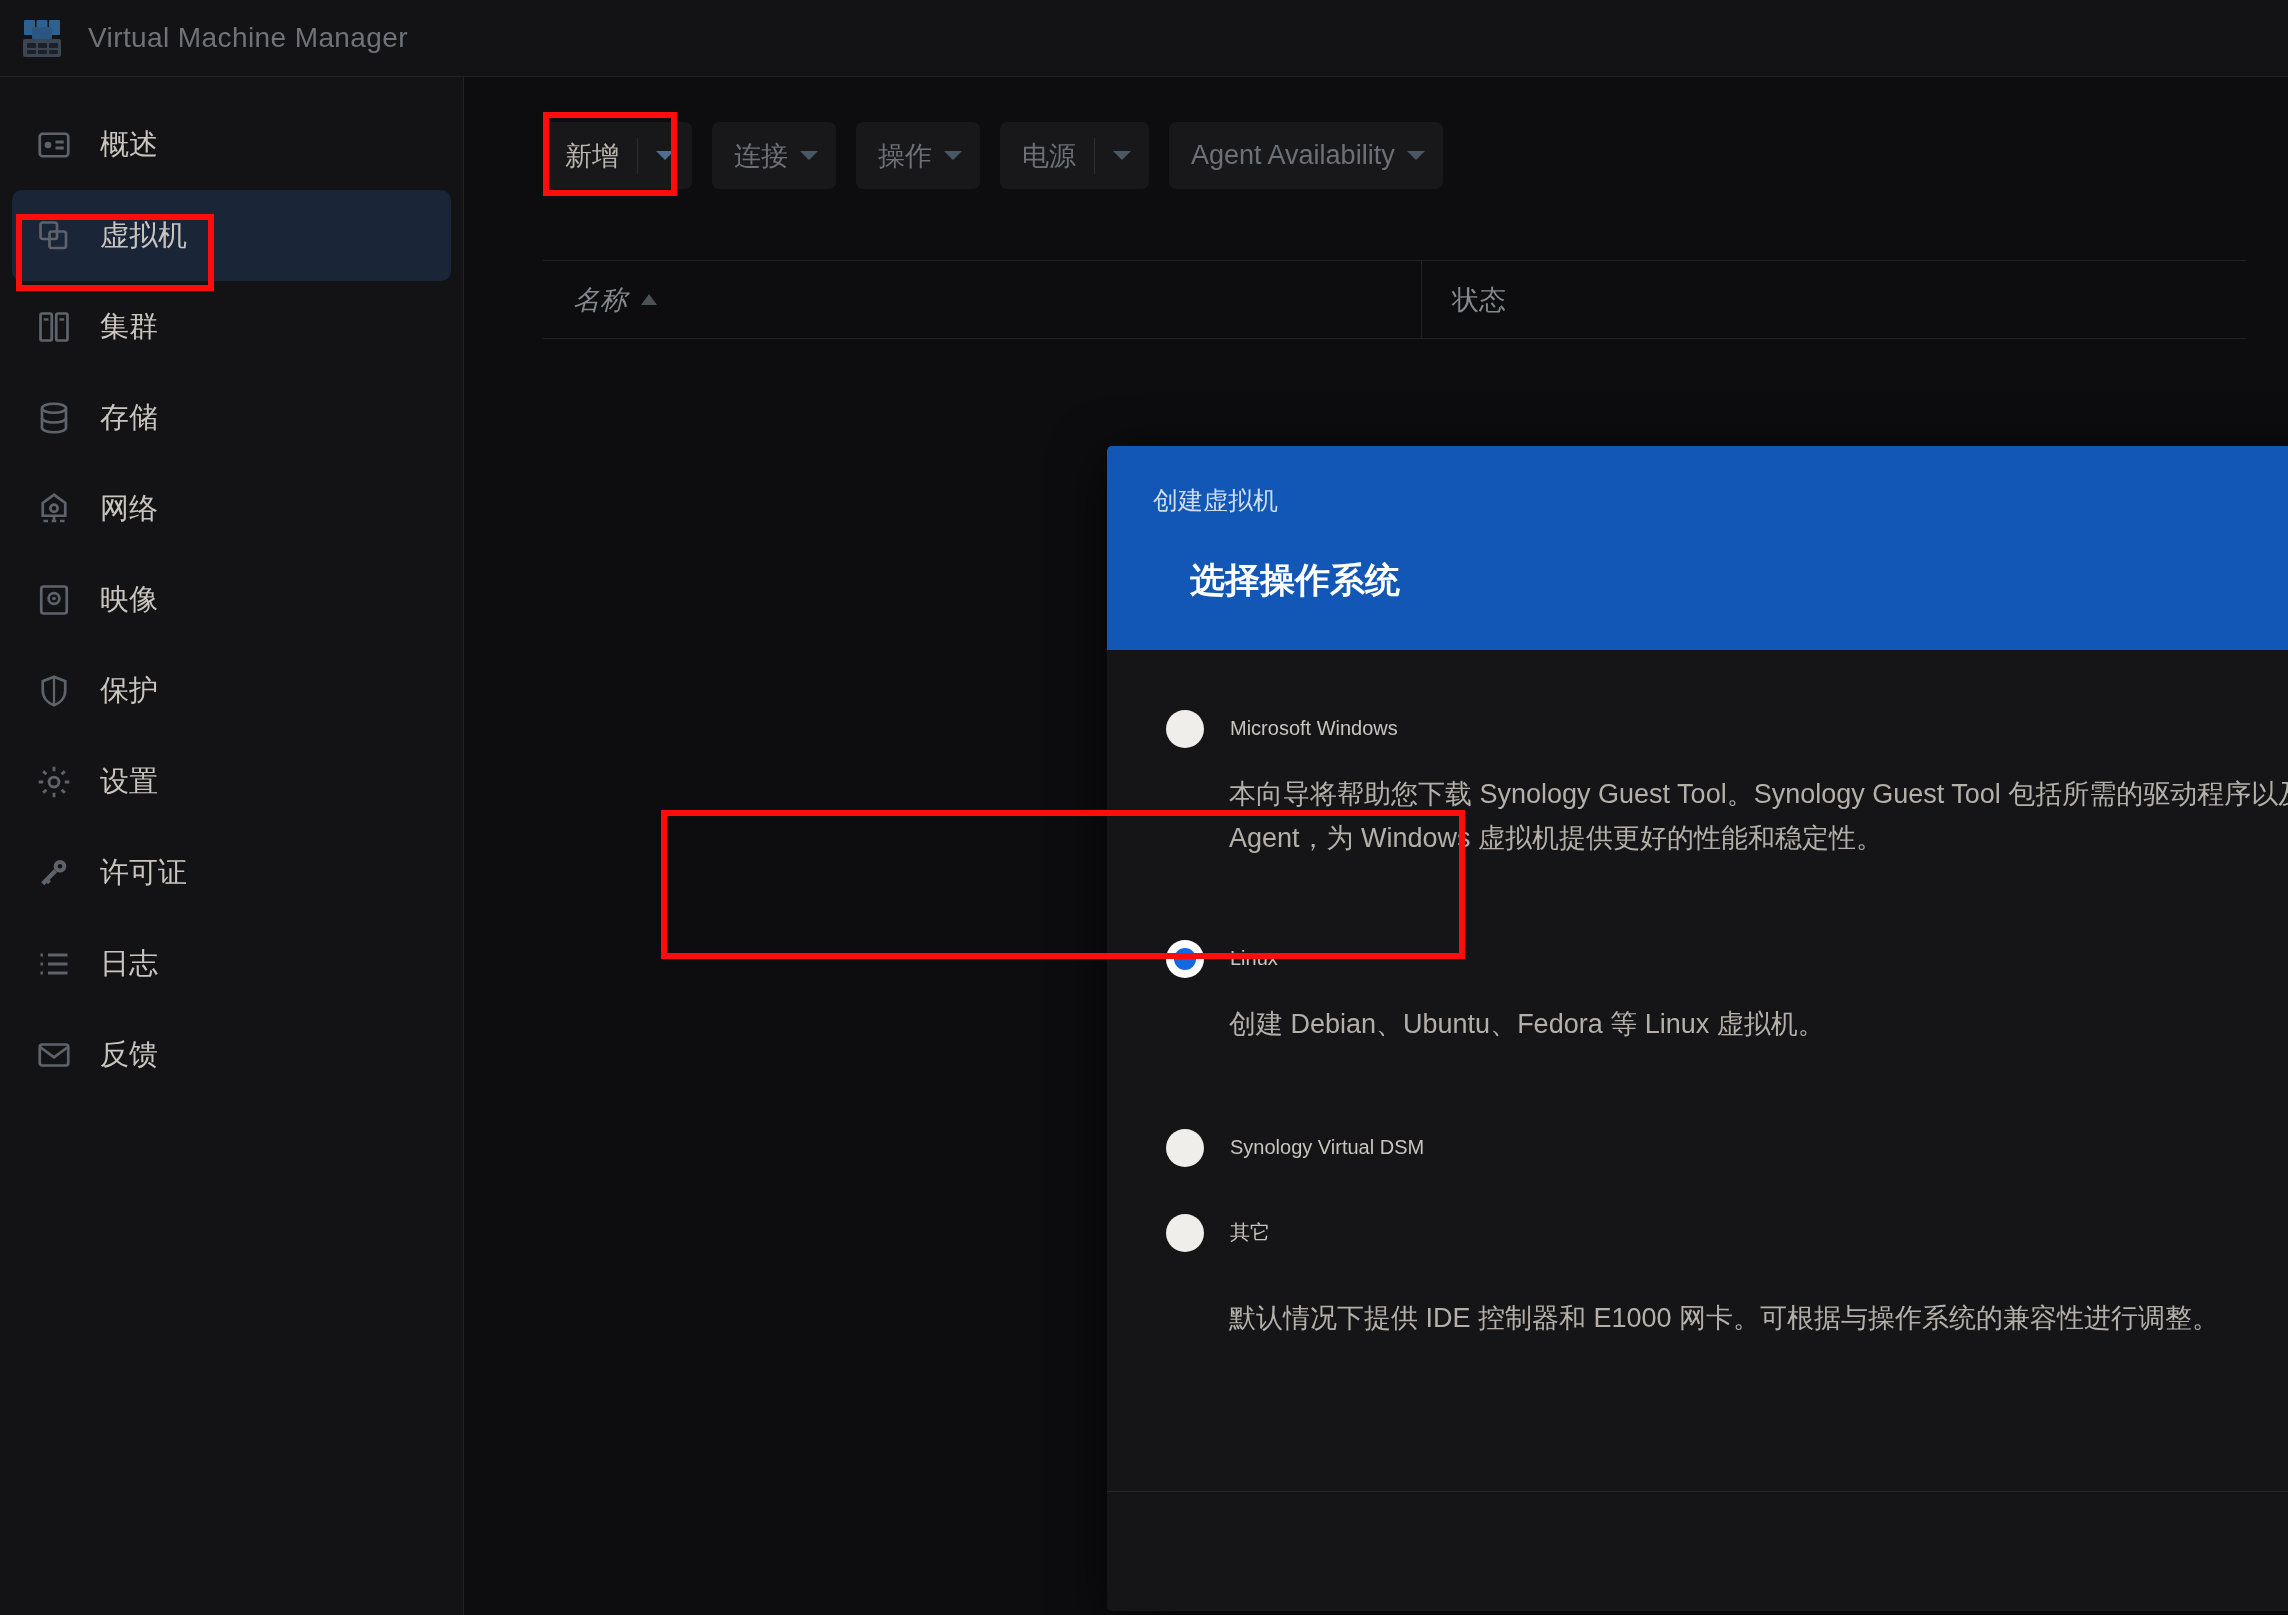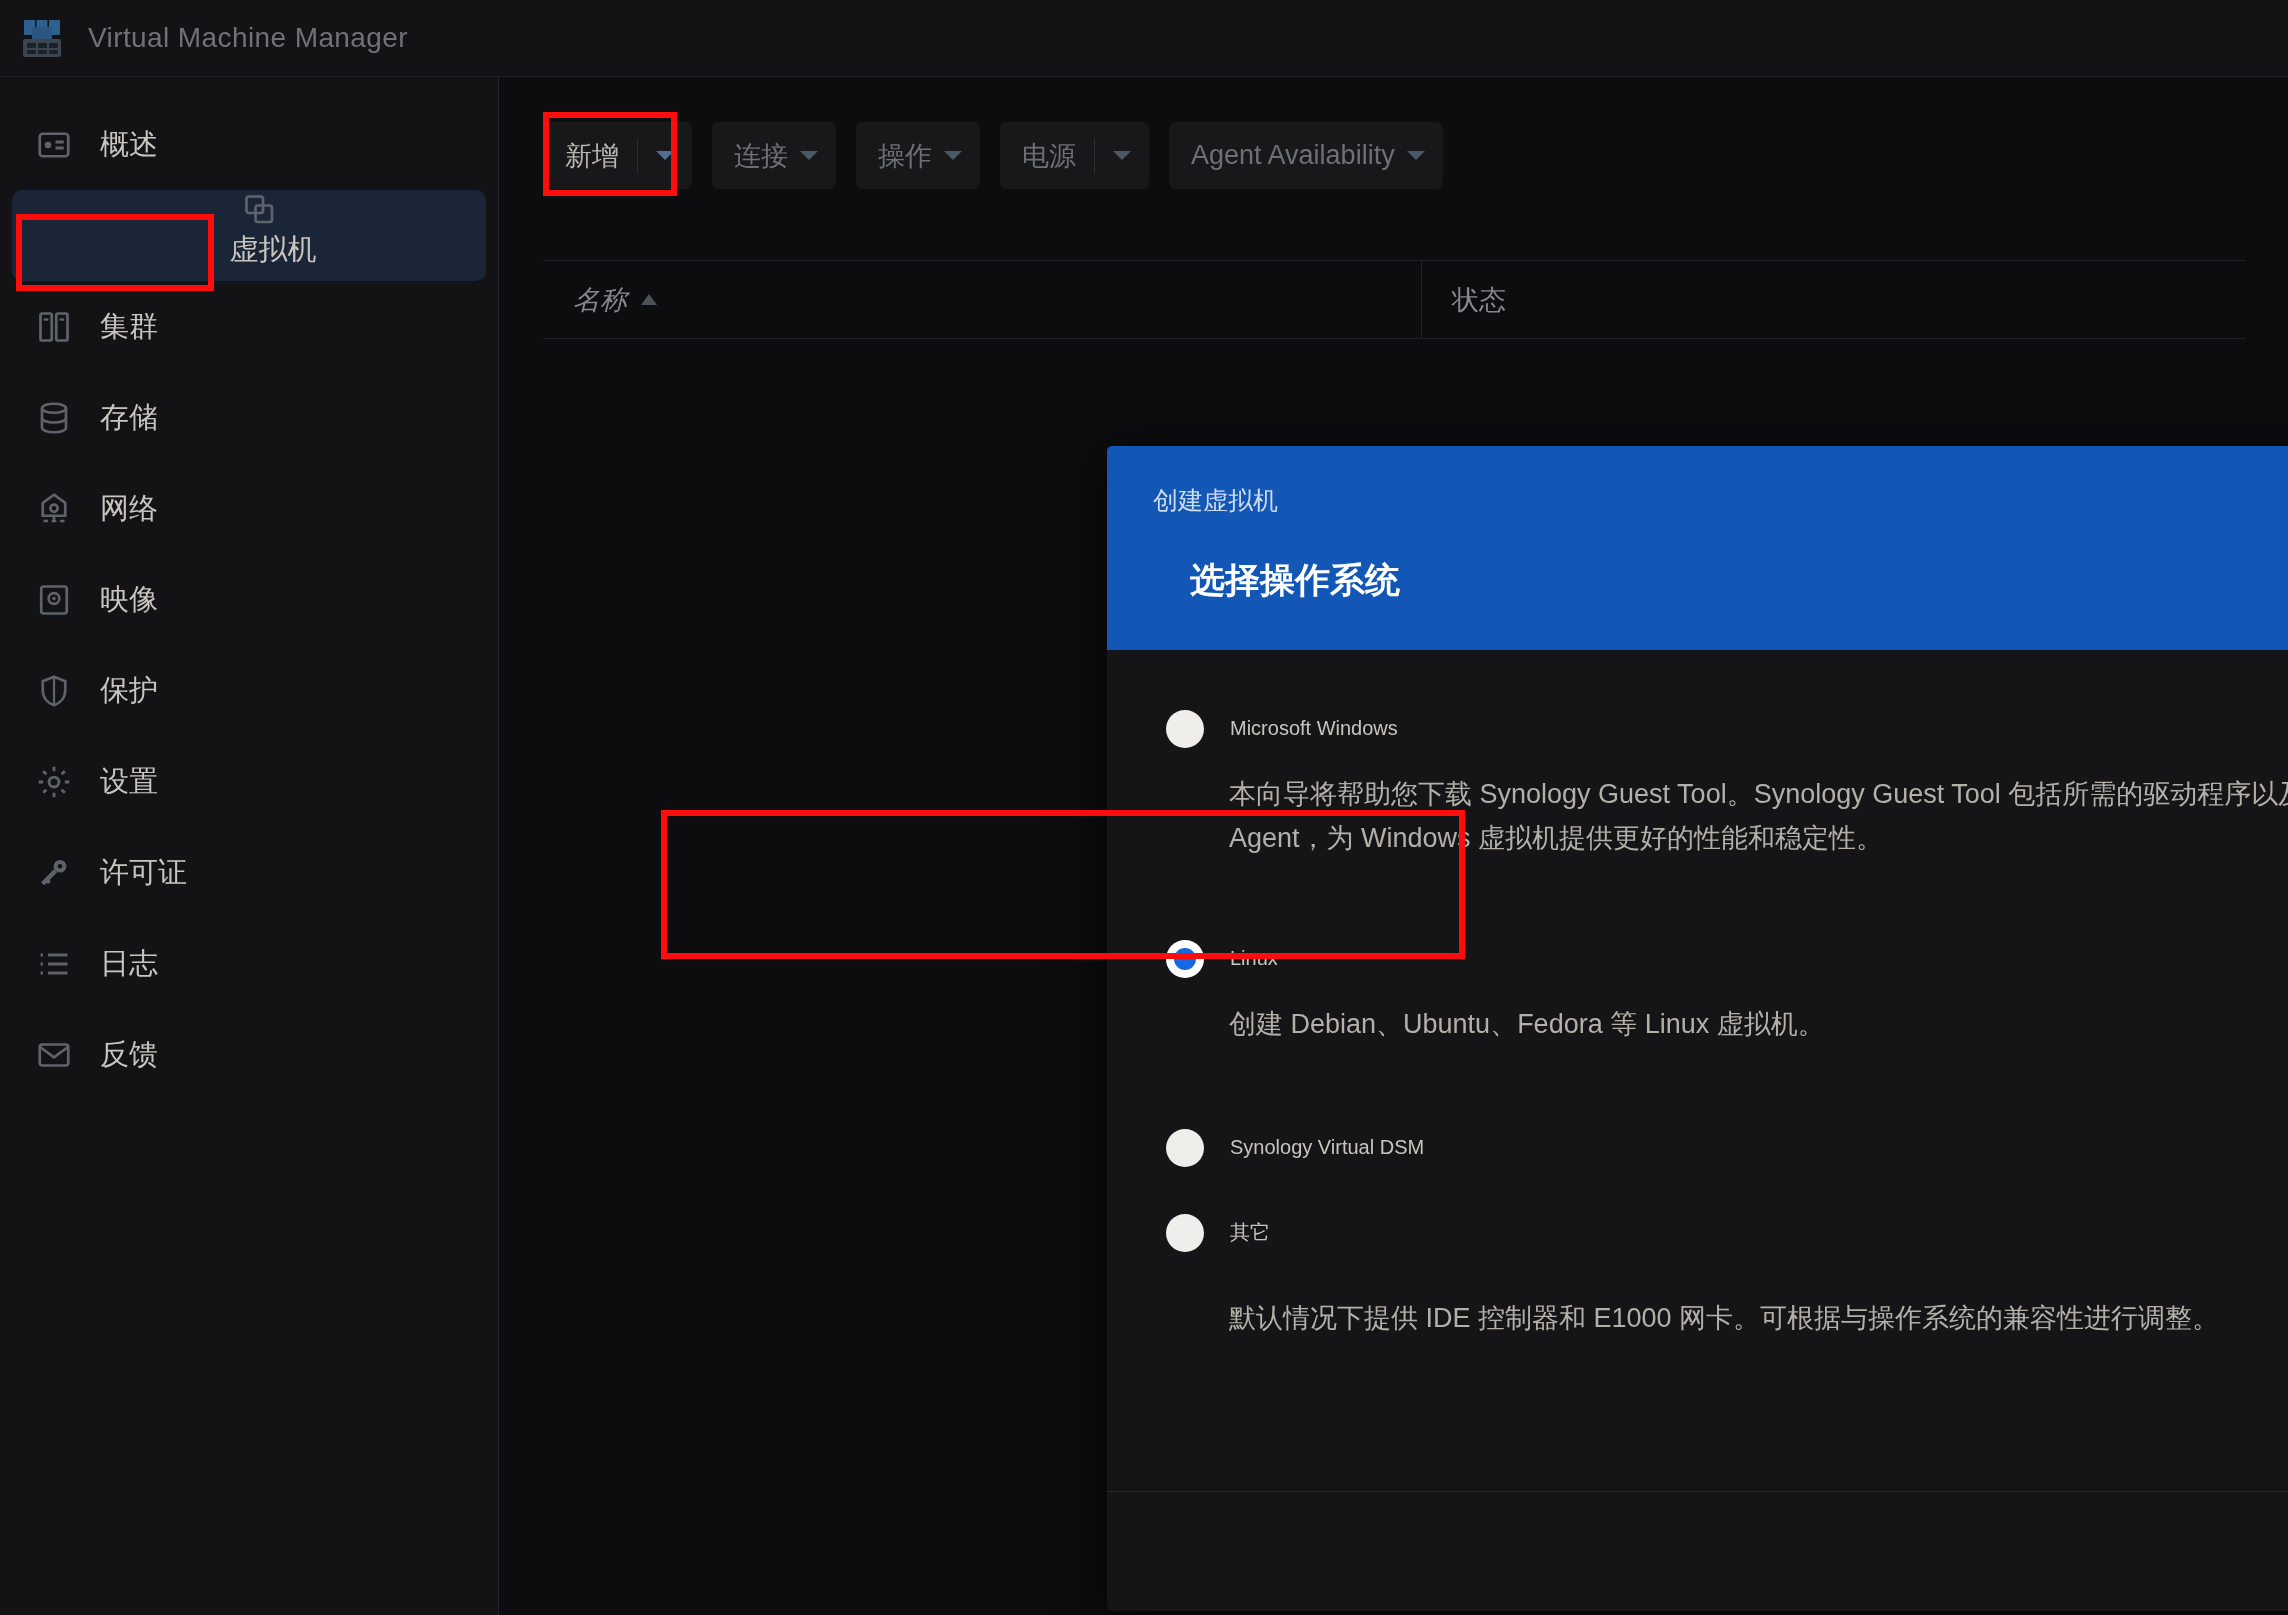--- a/index.html
+++ b/index.html
@@ -40,39 +40,38 @@
     font-size: 28px;
     font-weight: normal;
     color: #6f7377;
     letter-spacing: 0.4px;
   }
 
   
   .sidebar {
     position: absolute;
     left: 0; top: 77px;
-    width: 499px;
+    width: 464px;
     height: 1538px;
     background: #131316;
     border-right: 1px solid #232328;
     padding-top: 22px;
   }
   .nav-item {
     position: relative;
     height: 91px;
     margin: 0 12px;
     display: flex;
     align-items: center;
     padding-left: 22px;
     border-radius: 10px;
     cursor: pointer;
   }
   .nav-item.active {
     background: #1b2538;
-    flex-direction: column;
   }
   .nav-icon {
     width: 40px; height: 40px;
     flex: 0 0 40px;
     display: flex;
     align-items: center;
     justify-content: center;
     color: #5e636b;
   }
   .nav-icon svg { display: block; }

